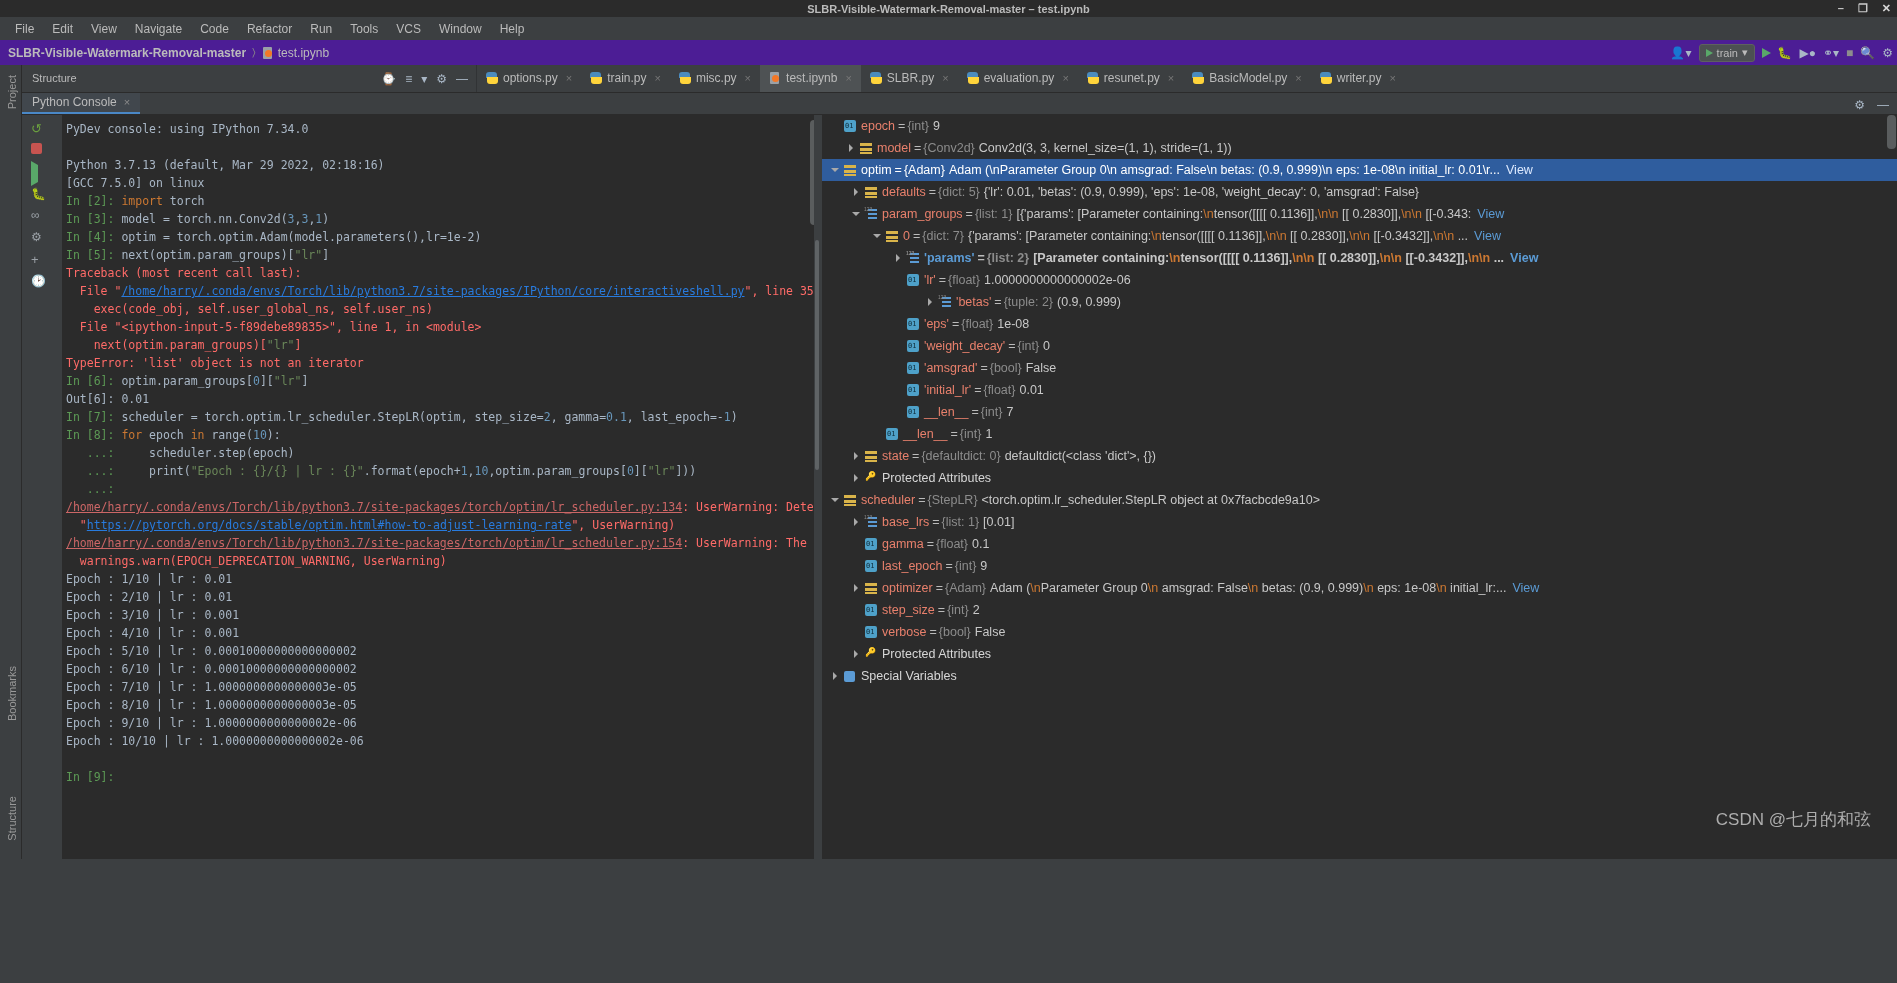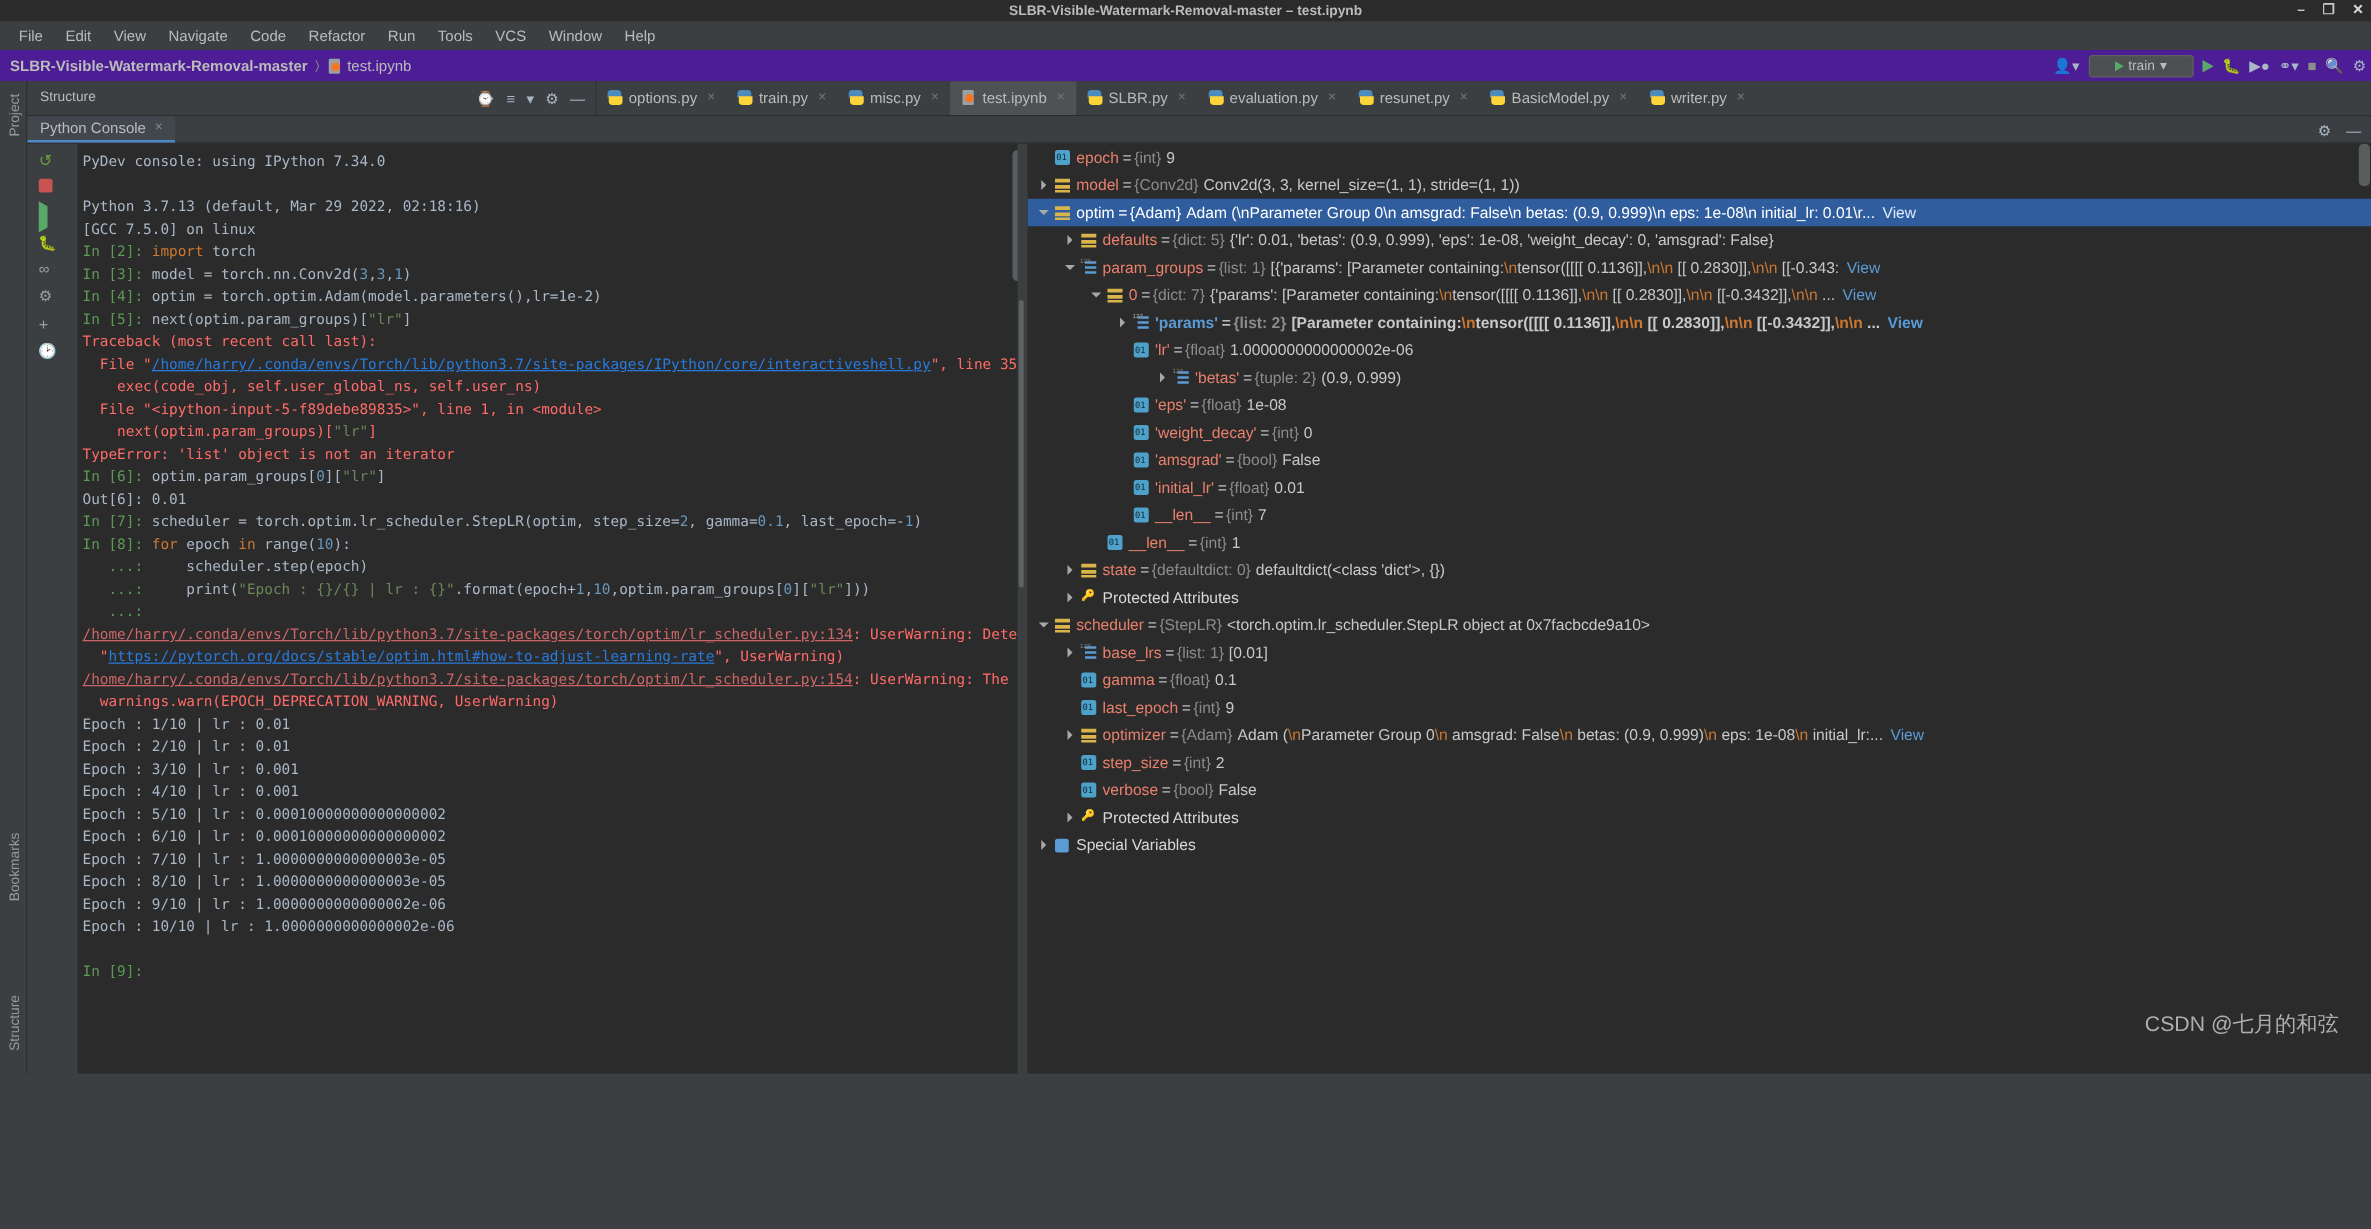--- a/index.html
+++ b/index.html
@@ -34,21 +34,21 @@
   .navbar {
     height: 25px; background:#4c1d95; display:flex; align-items:center;
     padding-left: 8px; position:relative;
   }
   .crumb { font-size:12px; color:#bbbbbb; font-weight:bold; }
   .crumb.sep { color:#888; font-weight:normal; margin:0 6px; font-size:11px; }
   .crumb.file { font-weight:normal; }
   .nav-right { position:absolute; right:4px; top:0; height:25px; display:flex; align-items:center; gap:7px; }
   .run-cfg {
     display:flex; align-items:center; gap:4px; background:#4c5052; border:1px solid #5e6060;
-    border-radius:3px; padding:1px 20px; font-size:11px; color:#bbbbbb; height:18px;
+    border-radius:3px; padding:1px 6px; font-size:11px; color:#bbbbbb; height:18px;
   }
   .tri-green { width:0;height:0;border-left:9px solid #59a869;border-top:5px solid transparent;border-bottom:5px solid transparent; }
   .tri-green.sm { border-left-width:7px;border-top-width:4px;border-bottom-width:4px; }
   .glyph { font-size:12px; color:#a9b7c6; line-height:1; cursor:pointer; }
 
   
   .leftstrip {
     position:absolute; left:0; top:65px; width:22px; bottom:18px; background:#3c3f41;
     border-right:1px solid #2b2b2b;
   }
@@ -320,21 +320,21 @@
   <div class="varpane" id="varpane">
     <div class="vscroll"></div>
   <div class="vrow" style="padding-left: 8px;">
         <span class="arrow none"></span>
         <span class="vicon prim"></span>
         <span class="vname">epoch</span>
         <span class="veq">=</span>
         <span class="vtype">{int}</span>
         <span class="vval"><span>9</span></span>
       </div>
-      <div class="vrow" style="padding-left: 8px;">
+      <div class="vrow" style="padding-left: 24px;">
         <span class="arrow r"></span>
         <span class="vicon dict">
           <i class="m"></i>
         </span>
         <span class="vname">model</span>
         <span class="veq">=</span>
         <span class="vtype">{Conv2d}</span>
         <span class="vval"><span>Conv2d(3, 3, kernel_size=(1, 1), stride=(1, 1))</span></span>
       </div>
       <div class="vrow sel" style="padding-left: 8px;">

